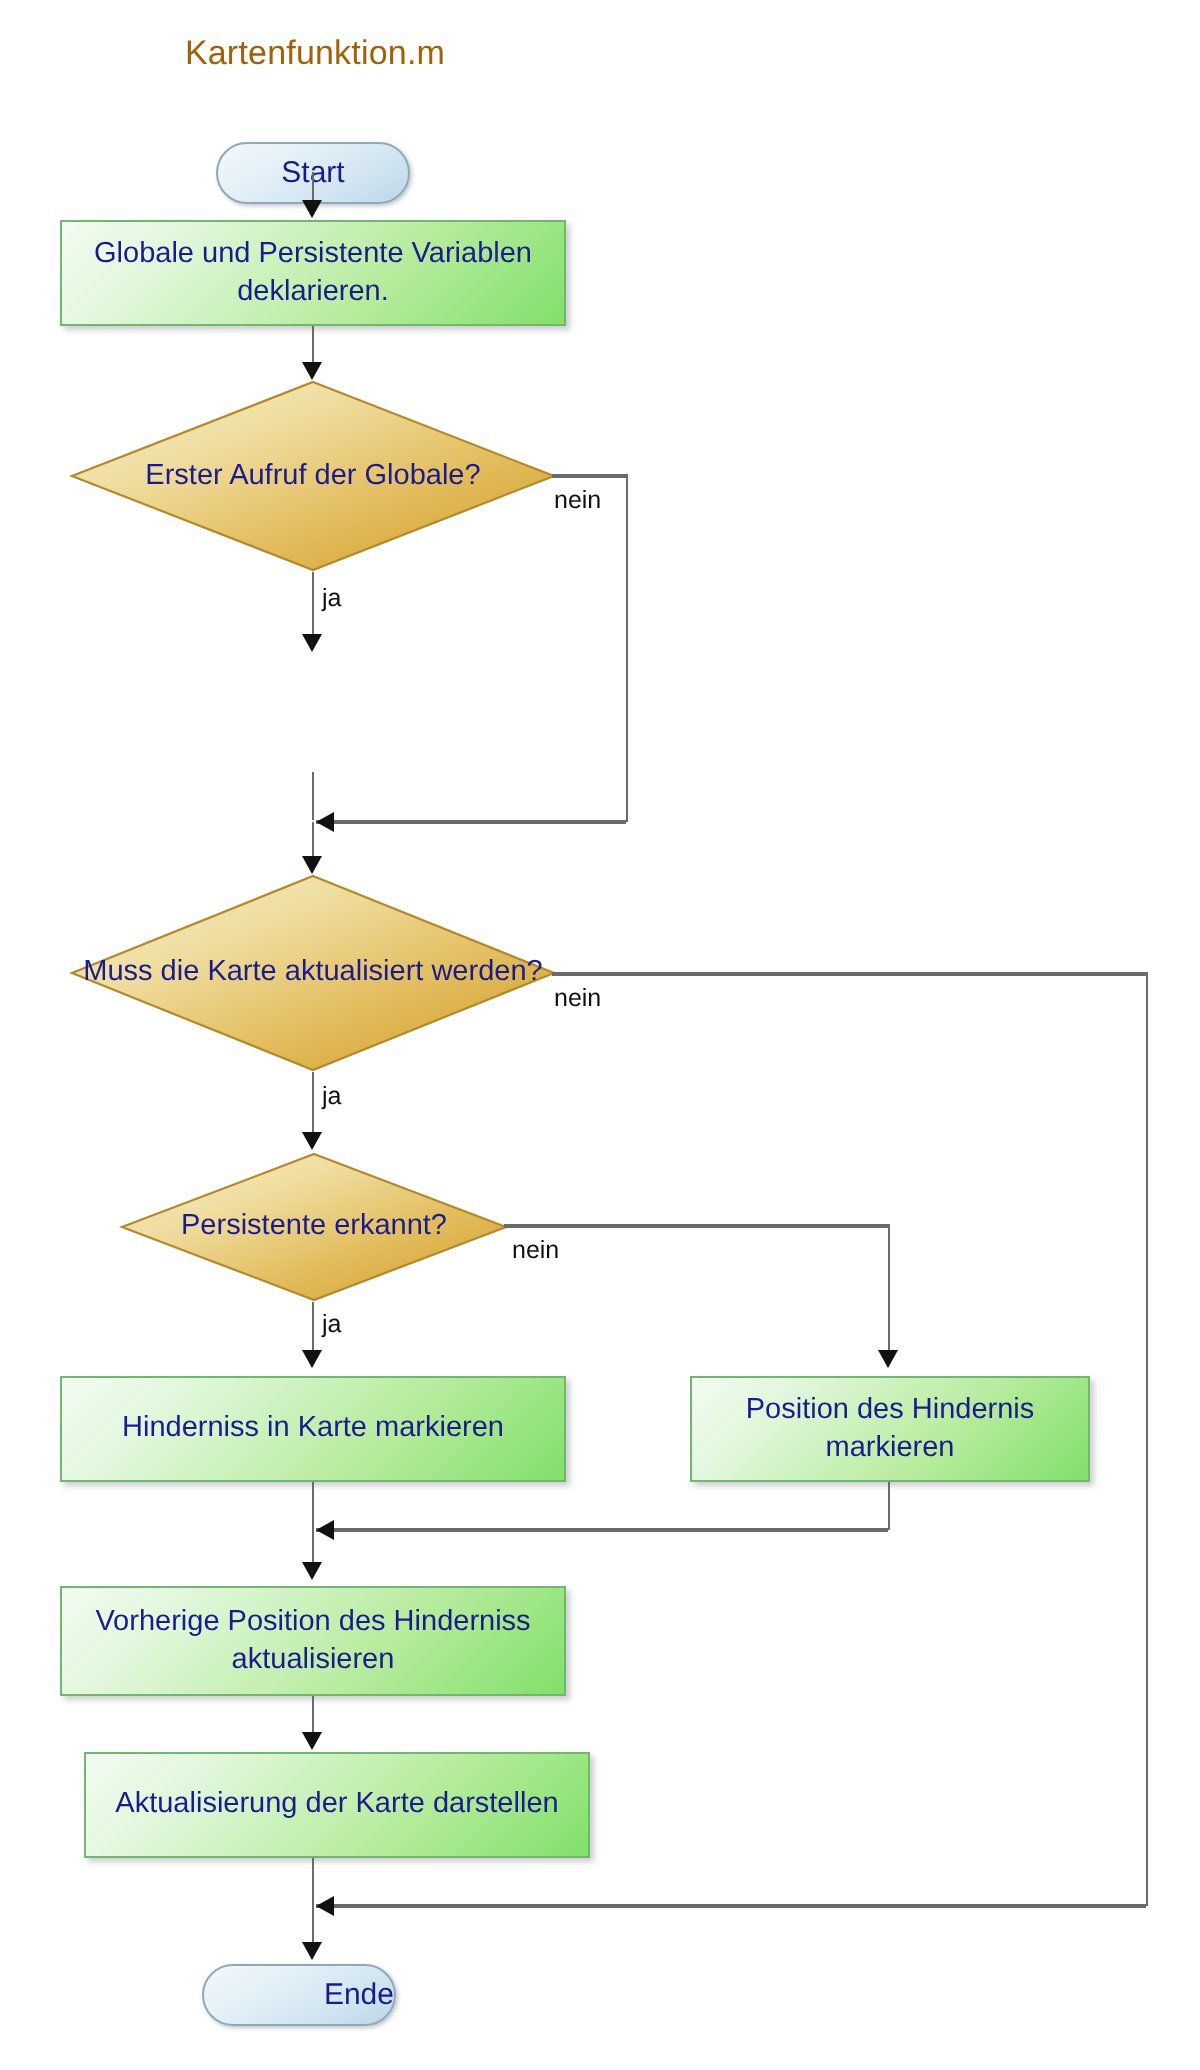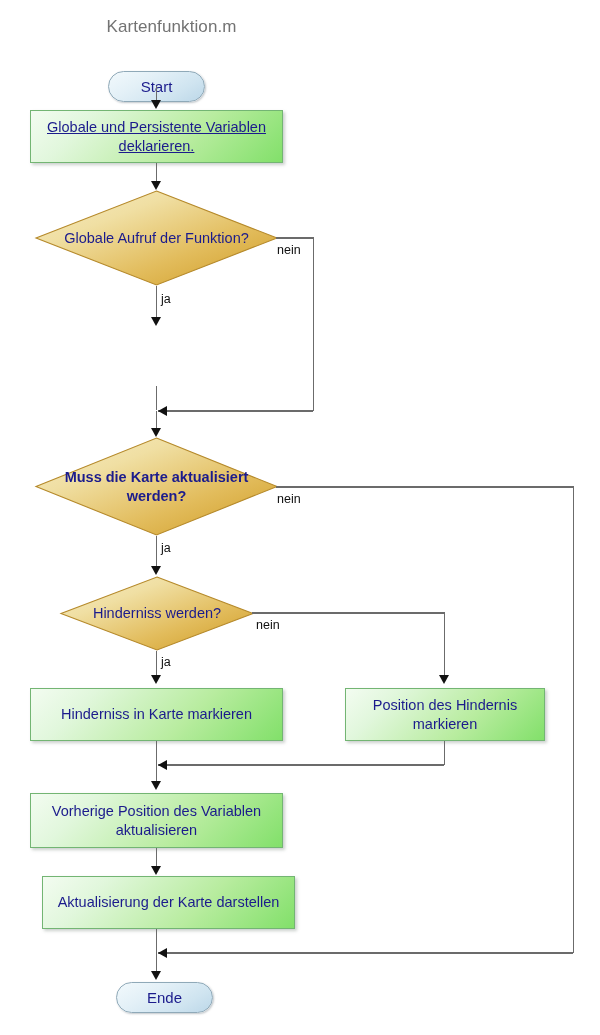--- a/index.html
+++ b/index.html
@@ -20,24 +20,23 @@
   }
 
   
   .chart-title {
     position: absolute;
     left: 0;
     top: 17px;
     width: 315px;
     text-align: center;
     font-size: 17px;
-    color: #737373;
+    color: #a16207;
     letter-spacing: 0.1px;
     white-space: nowrap;
-    padding-left: 14px;
   }
 
   
   .terminator {
     position: absolute;
     box-sizing: border-box;
     border: 1px solid #8fa9b8;
     border-radius: 16px;
     background: linear-gradient(150deg, #f2f9fc 0%, #e3f0f7 35%, #cfe4f0 72%, #bcd7e8 100%);
     box-shadow: 1px 1px 2px rgba(120,130,140,0.45);
@@ -131,60 +130,60 @@
 
   <div class="chart-title">Kartenfunktion.m</div>
 
   <div class="terminator" style="left:108px; top:71px; width:97px; height:31px;">
     <span>Start</span>
   </div>
 
   <div class="conn v" style="left:156px; top:86px; height:16px;"></div>
   <div class="arrow-down" style="left:151.2px; top:100px;"></div>
 
-  <div class="process" style="left:30px; top:110px; width:253px; height:53px;text-decoration:underline;">
+  <div class="process" style="left:30px; top:110px; width:253px; height:53px;">
     <span>Globale und Persistente Variablen deklarieren.</span>
   </div>
 
   <div class="conn v" style="left:156px; top:163px; height:20px;"></div>
   <div class="arrow-down" style="left:151.2px; top:181px;"></div>
 
   <div class="decision" style="left:35px; top:190px; width:243px; height:96px;">
     <svg width="243" height="96" viewBox="0 0 243 96">
       <defs>
         <linearGradient id="gradDiamond1" x1="0%" y1="0%" x2="100%" y2="100%">
           <stop offset="0%" stop-color="#f7ecc4"></stop>
           <stop offset="30%" stop-color="#f0dfa3"></stop>
           <stop offset="65%" stop-color="#e2bc5c"></stop>
           <stop offset="100%" stop-color="#cf9a22"></stop>
         </linearGradient>
       </defs>
       <polygon points="121.5,1 242,48 121.5,95 1,48" fill="url(#gradDiamond1)" stroke="#b5892a" stroke-width="1.1"></polygon>
     </svg>
     <div class="dlabel">
-      <span>Globale Aufruf der Funktion?</span>
+      <span>Erster Aufruf der Globale?</span>
     </div>
   </div>
 
   <div class="conn h" style="left:276px; top:237.3px; width:38px;"></div>
   <div class="conn v" style="left:312.6px; top:237.3px; height:174px;"></div>
   <div class="conn h" style="left:158px; top:410.3px; width:155px;"></div>
   <div class="arrow-left" style="left:158px; top:405.6px;"></div>
   <div class="edge-label" style="left:277px; top:243px;">nein</div>
 
   <div class="conn v" style="left:156px; top:286px; height:33px;"></div>
   <div class="arrow-down" style="left:151.2px; top:317px;"></div>
   <div class="edge-label" style="left:161px; top:292px;">ja</div>
 
 
   <div class="conn v" style="left:156px; top:386px; height:24px;"></div>
   <div class="conn v" style="left:156px; top:411px; height:18px;"></div>
   <div class="arrow-down" style="left:151.2px; top:428px;"></div>
 
-  <div class="decision" style="left:35px; top:437px; width:243px; height:99px;font-weight:bold;">
+  <div class="decision" style="left:35px; top:437px; width:243px; height:99px;">
     <svg width="243" height="99" viewBox="0 0 243 99">
       <defs>
         <linearGradient id="gradDiamond2" x1="0%" y1="0%" x2="100%" y2="100%">
           <stop offset="0%" stop-color="#f7ecc4"></stop>
           <stop offset="30%" stop-color="#f0dfa3"></stop>
           <stop offset="65%" stop-color="#e2bc5c"></stop>
           <stop offset="100%" stop-color="#cf9a22"></stop>
         </linearGradient>
       </defs>
       <polygon points="121.5,1 242,49.5 121.5,98 1,49.5" fill="url(#gradDiamond2)" stroke="#b5892a" stroke-width="1.1"></polygon>
@@ -210,21 +209,21 @@
         <linearGradient id="gradDiamond3" x1="0%" y1="0%" x2="100%" y2="100%">
           <stop offset="0%" stop-color="#f7ecc4"></stop>
           <stop offset="30%" stop-color="#f0dfa3"></stop>
           <stop offset="65%" stop-color="#e2bc5c"></stop>
           <stop offset="100%" stop-color="#cf9a22"></stop>
         </linearGradient>
       </defs>
       <polygon points="97,1 193,37.5 97,74 1,37.5" fill="url(#gradDiamond3)" stroke="#b5892a" stroke-width="1.1"></polygon>
     </svg>
     <div class="dlabel">
-      <span>Hinderniss werden?</span>
+      <span>Persistente erkannt?</span>
     </div>
   </div>
 
   <div class="conn h" style="left:252px; top:612.3px; width:192px;"></div>
   <div class="conn v" style="left:443.6px; top:612.3px; height:64px;"></div>
   <div class="arrow-down" style="left:439.4px; top:675px;"></div>
   <div class="edge-label" style="left:256px; top:618px;">nein</div>
 
   <div class="conn v" style="left:156px; top:651px; height:26px;"></div>
   <div class="arrow-down" style="left:151.2px; top:675px;"></div>
@@ -240,31 +239,31 @@
 
   <div class="conn v" style="left:443.6px; top:741px; height:24px;"></div>
   <div class="conn h" style="left:158px; top:764.3px; width:286px;"></div>
   <div class="arrow-left" style="left:158px; top:759.6px;"></div>
 
   <div class="conn v" style="left:156px; top:741px; height:23px;"></div>
   <div class="conn v" style="left:156px; top:764px; height:19px;"></div>
   <div class="arrow-down" style="left:151.2px; top:781px;"></div>
 
   <div class="process" style="left:30px; top:793px; width:253px; height:55px;">
-    <span>Vorherige Position des Variablen aktualisieren</span>
+    <span>Vorherige Position des Hinderniss aktualisieren</span>
   </div>
 
   <div class="conn v" style="left:156px; top:848px; height:20px;"></div>
   <div class="arrow-down" style="left:151.2px; top:866px;"></div>
 
   <div class="process" style="left:42px; top:876px; width:253px; height:53px;">
     <span>Aktualisierung der Karte darstellen</span>
   </div>
 
   <div class="conn v" style="left:156px; top:929px; height:23px;"></div>
   <div class="conn v" style="left:156px; top:952px; height:20px;"></div>
   <div class="arrow-down" style="left:151.2px; top:971px;"></div>
 
-  <div class="terminator" style="left:116px; top:982px; width:97px; height:31px;">
+  <div class="terminator" style="left:101px; top:982px; width:97px; height:31px;justify-content:flex-end;">
     <span>Ende</span>
   </div>
 
 </div>
 
 </body></html>

